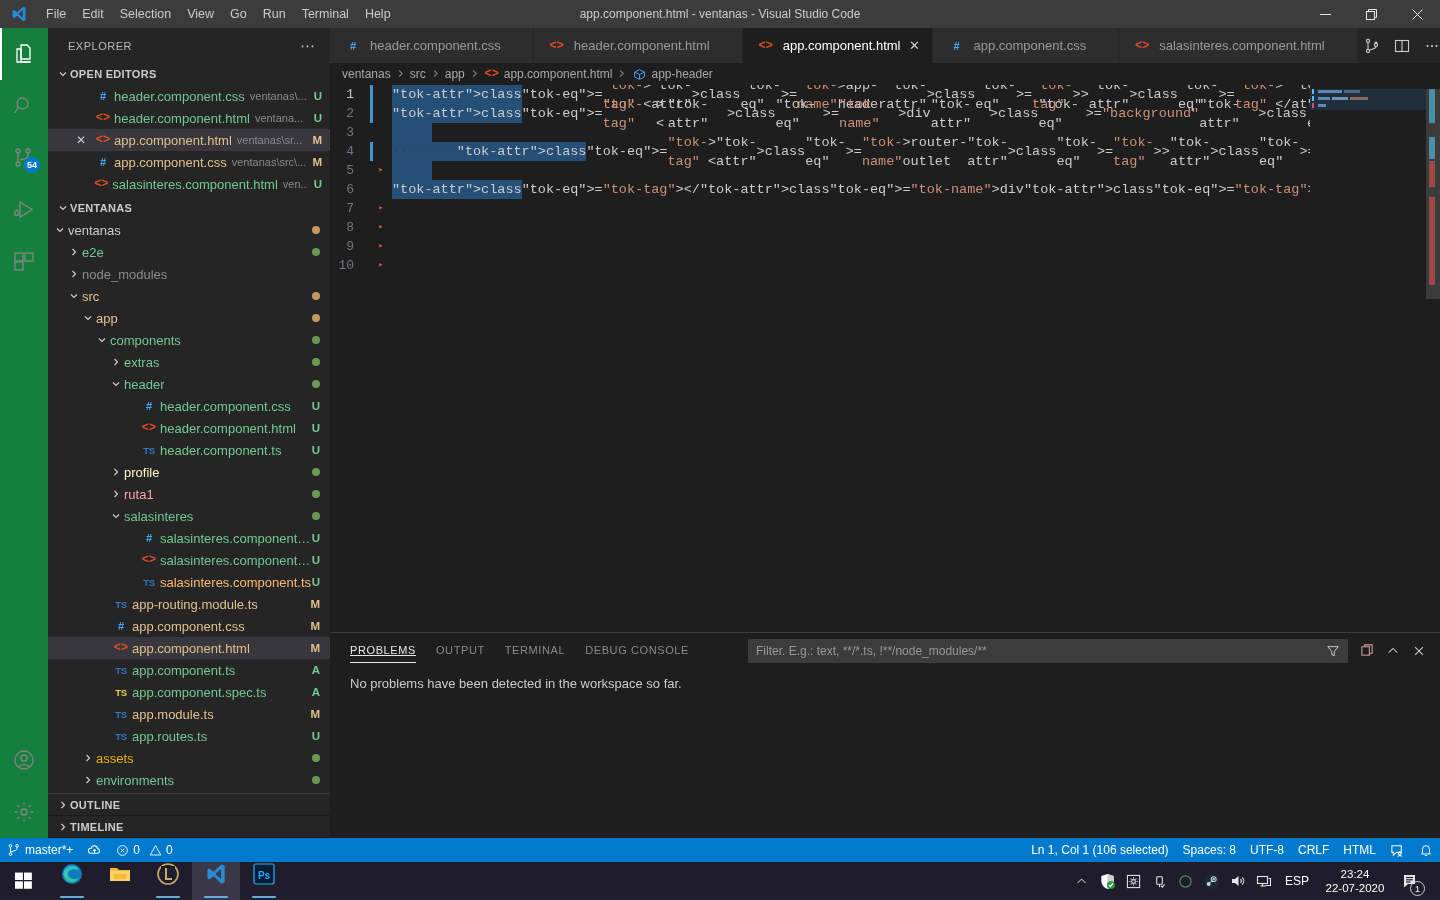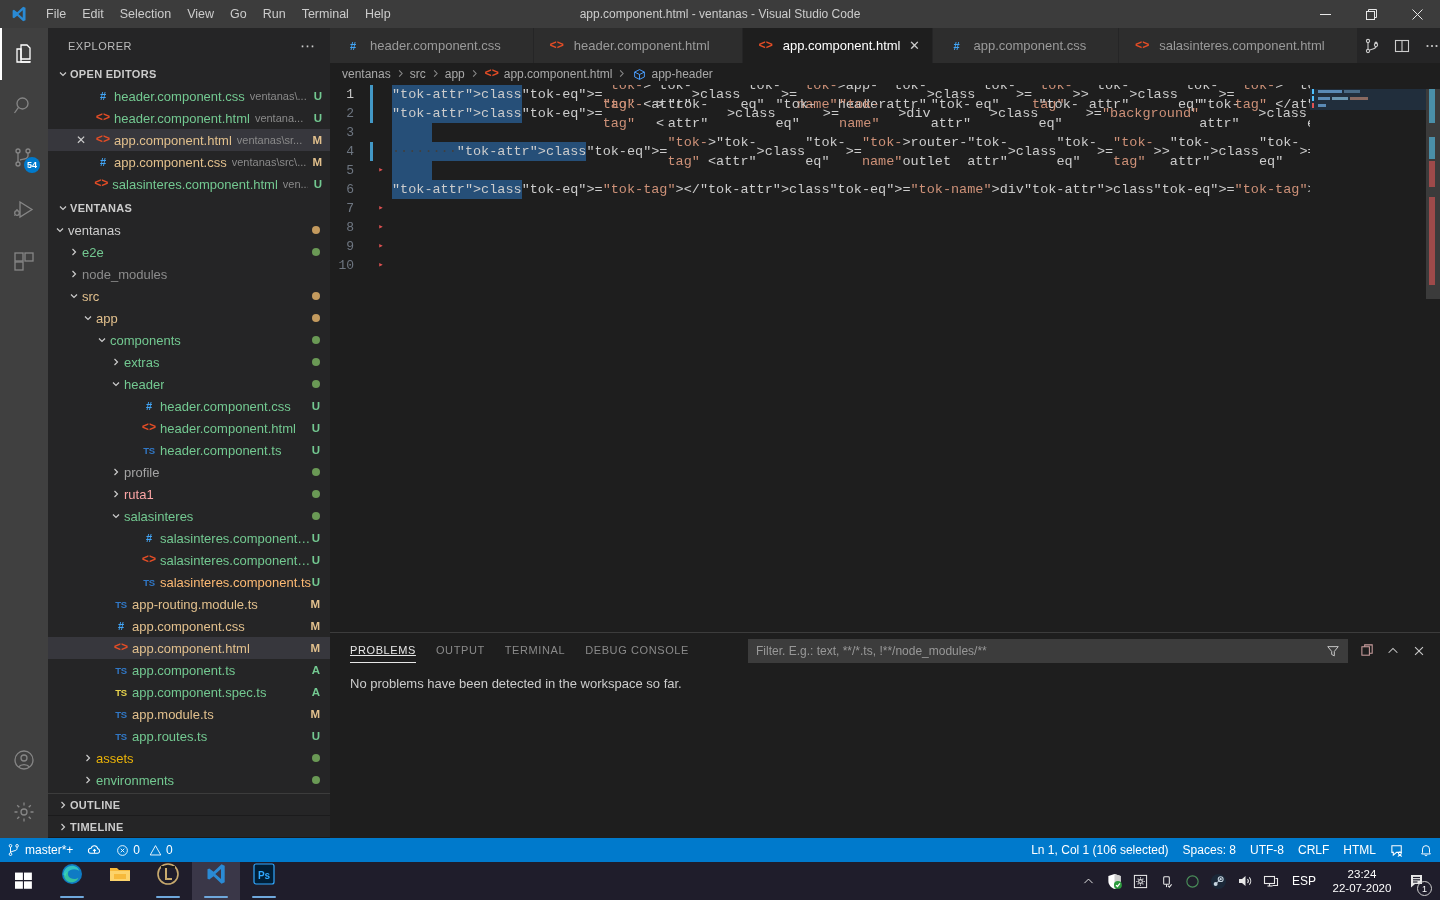--- a/index.html
+++ b/index.html
@@ -35,21 +35,21 @@
     position: absolute; right: 0; top: 0; height: 28px; display: flex;
   }
   .win-btn {
     width: 46px; height: 28px; display: flex; align-items: center; justify-content: center;
     color: #e8e8e8;
   }
 
   
   .activitybar {
     position: absolute; top: 28px; left: 0; width: 48px; height: 810px;
-    background: #404040;
+    background: #15803d;
     display: flex; flex-direction: column; align-items: center;
   }
   .act-icon {
     width: 48px; height: 52px; display: flex; align-items: center; justify-content: center;
     position: relative; color: #868686;
   }
   .act-icon.active { color: #ffffff; }
   .act-icon.active::before {
     content: ""; position: absolute; left: 0; top: 0; bottom: 0; width: 2px; background: #ffffff;
   }
@@ -238,21 +238,21 @@
   .tb-start { width: 48px; height: 38px; display:flex; align-items:center; justify-content:center; }
   .tb-app {
     width: 48px; height: 38px; display:flex; justify-content:center;
     position: relative;
   }
   .tb-app.running::after {
     content:""; position: absolute; bottom: 2px; left: 12px; width: 24px; height: 2px;
     background: #6fa8dc; border-radius: 1px;
   }
   .tb-app.active { background: #3a3748; }
-  .tb-tray { margin-left: auto; display: flex; align-items: center; gap: 0; padding-right: 6px; }
+  .tb-tray { margin-left: auto; display: flex; align-items: center; gap: 0; padding-right: 13px; }
   .tray-icon { width: 26px; height: 38px; display:flex; align-items:center; justify-content:center; color: #e8e8e8; }
   .tray-lang { padding: 0 8px; font-size: 12px; color: #ffffff; }
   .tray-clock {
     display: flex; flex-direction: column; align-items: center; justify-content: center;
     font-size: 11.5px; color: #ffffff; line-height: 14px; padding: 0 8px; min-width: 76px;
   }
   .tray-notif { width: 34px; height: 38px; display:flex; align-items:center; justify-content:center; position:relative; }
   .notif-count {
     position: absolute; right: 2px; bottom: 4px; width: 15px; height: 15px; border-radius: 50%;
     border: 1px solid #cfcfcf; color: #ffffff; font-size: 9px;
@@ -520,21 +520,21 @@
           <span class="tree-label" style="color:#73c991">header.component.ts</span>
           <span class="tree-status" style="color:#73c991">U</span>
         </div>
         <div class="tree-row">
           <span style="display:inline-block;width:60px;flex:none"></span>
           <span class="twisty">
             <svg width="10" height="10" viewBox="0 0 10 10" fill="none" stroke="currentColor" stroke-width="1.2">
               <polyline points="3.5,2 6.5,5 3.5,8"></polyline>
             </svg>
           </span>
-          <span class="tree-label" style="color:#a3a3a3">profile</span>
+          <span class="tree-label" style="color:#fef9c3">profile</span>
           <span class="badge-dot" style="background:#6a9955"></span>
         </div>
         <div class="tree-row">
           <span style="display:inline-block;width:60px;flex:none"></span>
           <span class="twisty">
             <svg width="10" height="10" viewBox="0 0 10 10" fill="none" stroke="currentColor" stroke-width="1.2">
               <polyline points="3.5,2 6.5,5 3.5,8"></polyline>
             </svg>
           </span>
           <span class="tree-label" style="color:#fca5a5">ruta1</span>

